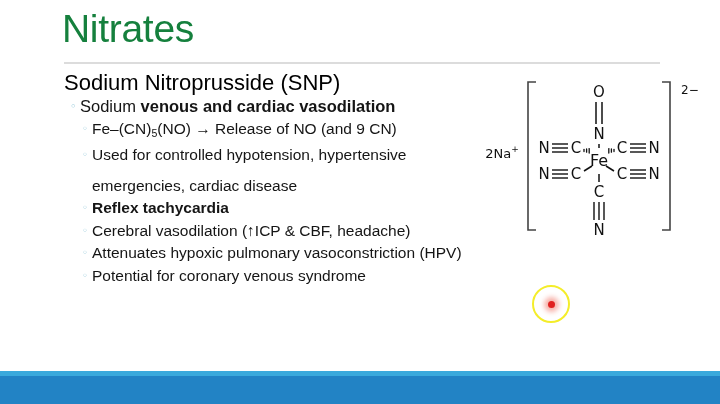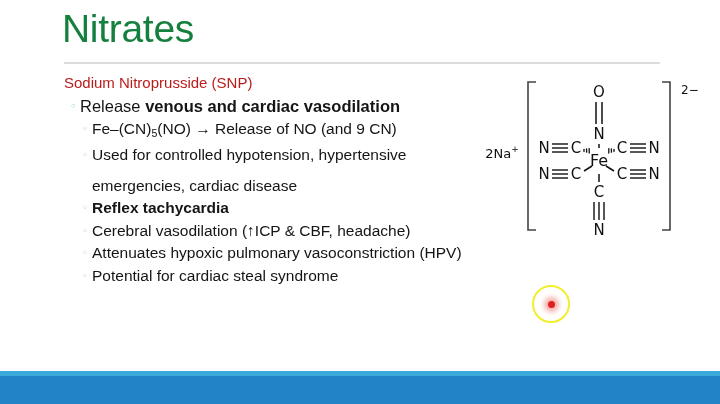--- a/index.html
+++ b/index.html
@@ -46,22 +46,22 @@
 
   
   .body-block {
     position: absolute;
     left: 64px;
     top: 70px;
     width: 480px;
   }
   .lvl1 {
     font-family: "Liberation Sans", sans-serif;
-    font-size: 15px;
-    color: #b91c1c;
+    font-size: 22px;
+    color: #000000;
     line-height: 25px;
     white-space: nowrap;
   }
   .bullet-row {
     display: flex;
     align-items: flex-start;
     line-height: 23px;
   }
   .bullet-row.lvl2 { padding-left: 6px; }
   .bullet-row.lvl3 { padding-left: 18px; }
@@ -153,21 +153,21 @@
 
   <div class="title">Nitrates</div>
   <div class="title-rule"></div>
 
   <div class="body-block">
 
     <div class="lvl1">Sodium Nitroprusside (SNP)</div>
 
     <div class="bullet-row lvl2">
       <span class="bullet-mark">◦</span>
-      <span class="btxt"><span>Release </span><span class="b">venous and cardiac vasodilation</span></span>
+      <span class="btxt"><span>Sodium </span><span class="b">venous and cardiac vasodilation</span></span>
     </div>
 
     <div class="bullet-row lvl3">
       <span class="bullet-mark">◦</span>
       <span class="btxt"><span>Fe–(CN)</span><sub>5</sub><span>(NO) → Release of NO (and 9 CN)</span></span>
     </div>
 
     <div class="bullet-row lvl3">
       <span class="bullet-mark">◦</span>
       <span class="btxt">Used for controlled hypotension, hypertensive</span>
@@ -184,21 +184,21 @@
       <span class="btxt">Cerebral vasodilation (↑ICP &amp; CBF, headache)</span>
     </div>
 
     <div class="bullet-row lvl3">
       <span class="bullet-mark">◦</span>
       <span class="btxt">Attenuates hypoxic pulmonary vasoconstriction (HPV)</span>
     </div>
 
     <div class="bullet-row lvl3">
       <span class="bullet-mark">◦</span>
-      <span class="btxt">Potential for cardiac steal syndrome</span>
+      <span class="btxt">Potential for coronary venous syndrome</span>
     </div>
 
   </div>
 
   <div class="chem">
     <svg width="232" height="180" viewBox="0 0 232 180">
       <g font-family="DejaVu Sans, sans-serif" font-size="15" fill="#111111" text-anchor="middle" dominant-baseline="middle">
 
         <text x="22" y="84" font-size="13">
           <tspan>2Na</tspan><tspan font-size="9" dy="-5">+</tspan>

